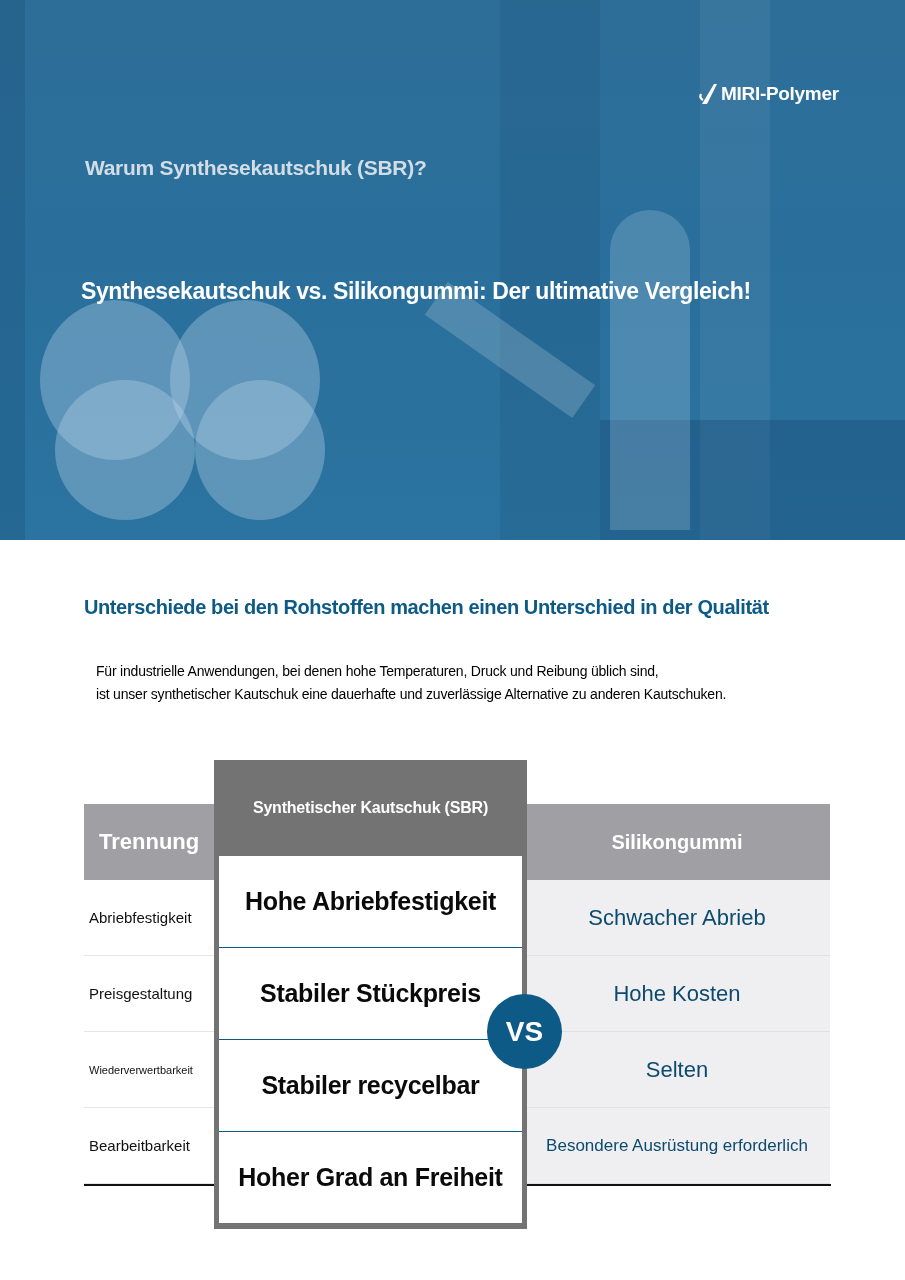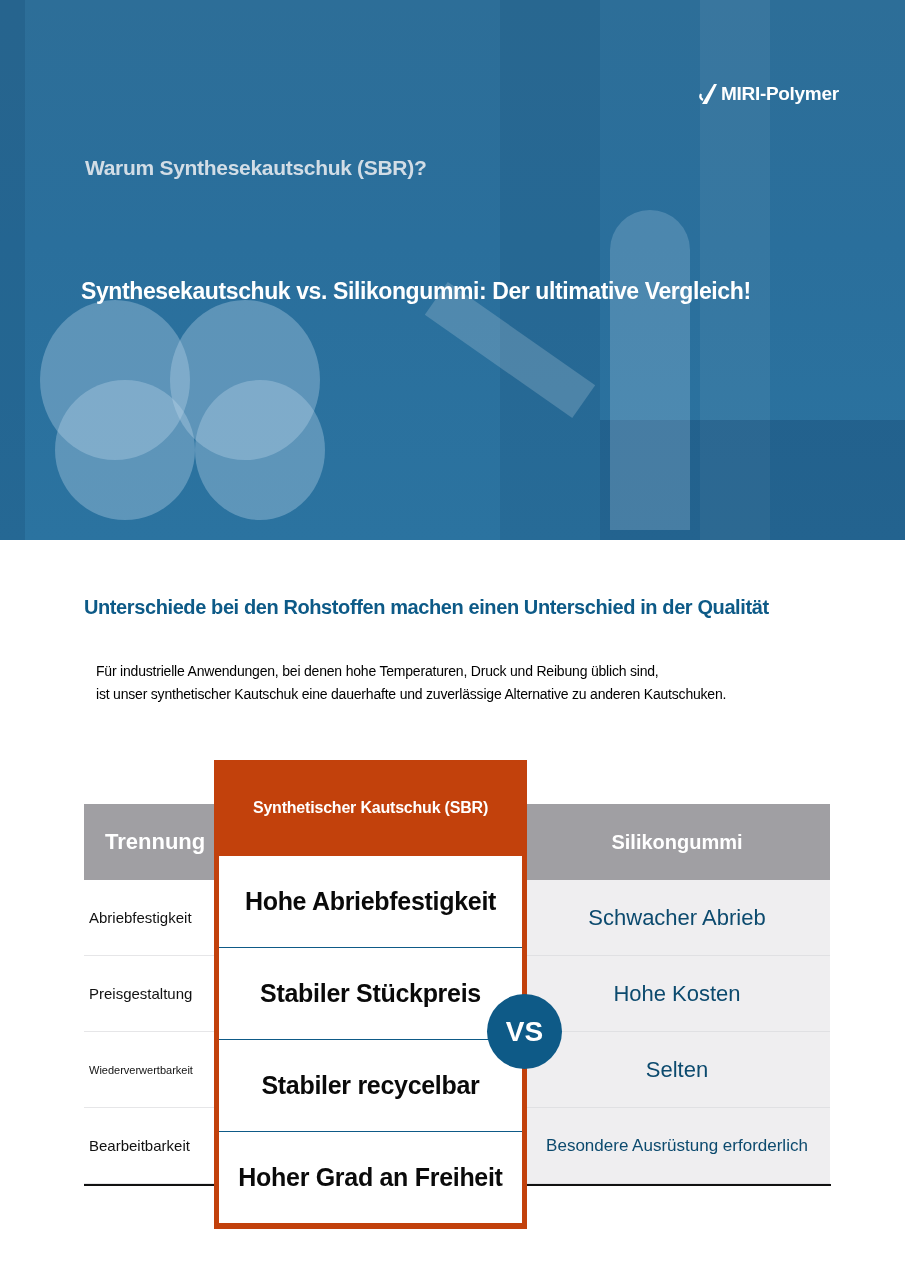--- a/index.html
+++ b/index.html
@@ -38,21 +38,21 @@
     .section-text {
       position: absolute; left: 84px; top: 660px; width: 760px;
       font-size: 14px; line-height: 23px; color: #000000; letter-spacing: -0.2px; margin-left: 12px;
     }
     .section-text div { white-space: nowrap; }
 
     
     .left-head {
       position: absolute; left: 84px; top: 804px; width: 132px; height: 76px;
       background: #a09fa3; color: #fff; font-weight: bold; font-size: 22px;
-      display: flex; align-items: center; padding-left: 21px; box-sizing: border-box;
+      display: flex; align-items: center; padding-left: 15px; box-sizing: border-box;
     }
     .right-head {
       position: absolute; left: 524px; top: 804px; width: 306px; height: 76px;
       background: #a09fa3; color: #fff; font-weight: bold; font-size: 20px;
       display: flex; align-items: center; justify-content: center;
     }
     .left-cell {
       position: absolute; left: 84px; width: 132px; height: 76px;
       border-bottom: 1px solid #e6e6e8; box-sizing: border-box;
       display: flex; align-items: center; padding-left: 5px;
@@ -64,21 +64,21 @@
       background: #efeef0; border-bottom: 1px solid #e0e0e3; box-sizing: border-box;
       display: flex; align-items: center; justify-content: center;
       font-size: 22px; color: #0c4a6e; white-space: nowrap;
     }
     .right-cell.small { font-size: 17px; }
     .bottom-line {
       position: absolute; left: 84px; top: 1184px; width: 747px; height: 2px; background: #111;
     }
     .sbr-col {
       position: absolute; left: 214px; top: 760px; width: 313px; height: 469px;
-      background: #c2410c; box-sizing: border-box;
+      background: #737373; box-sizing: border-box;
     }
     .sbr-head {
       position: absolute; left: 0; top: 0; width: 100%; height: 96px;
       display: flex; align-items: center; justify-content: center;
       color: #fff; font-weight: bold; font-size: 16px; letter-spacing: -0.2px;
     }
     .sbr-body {
       position: absolute; left: 5px; top: 96px; width: 303px; height: 367px; background: #fff;
     }
     .sbr-cell {

